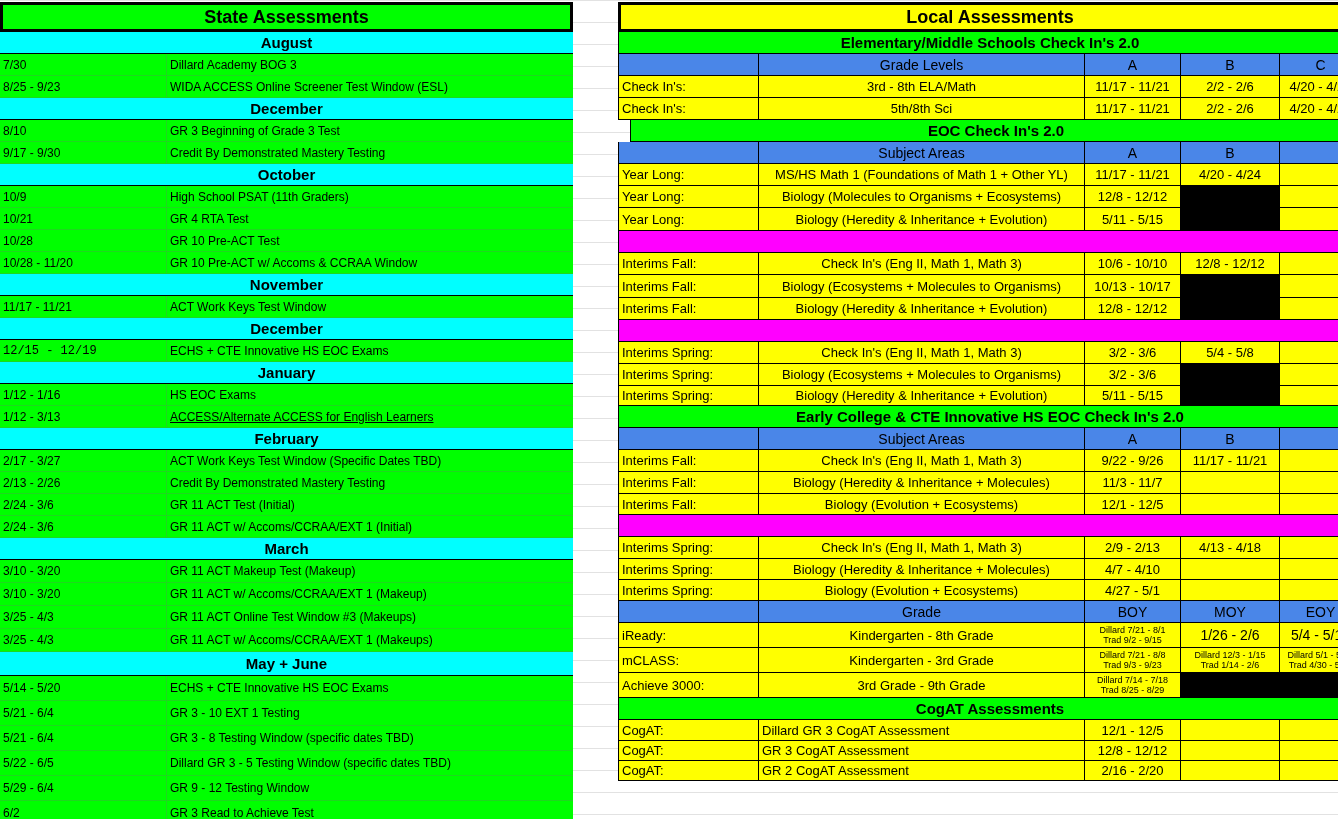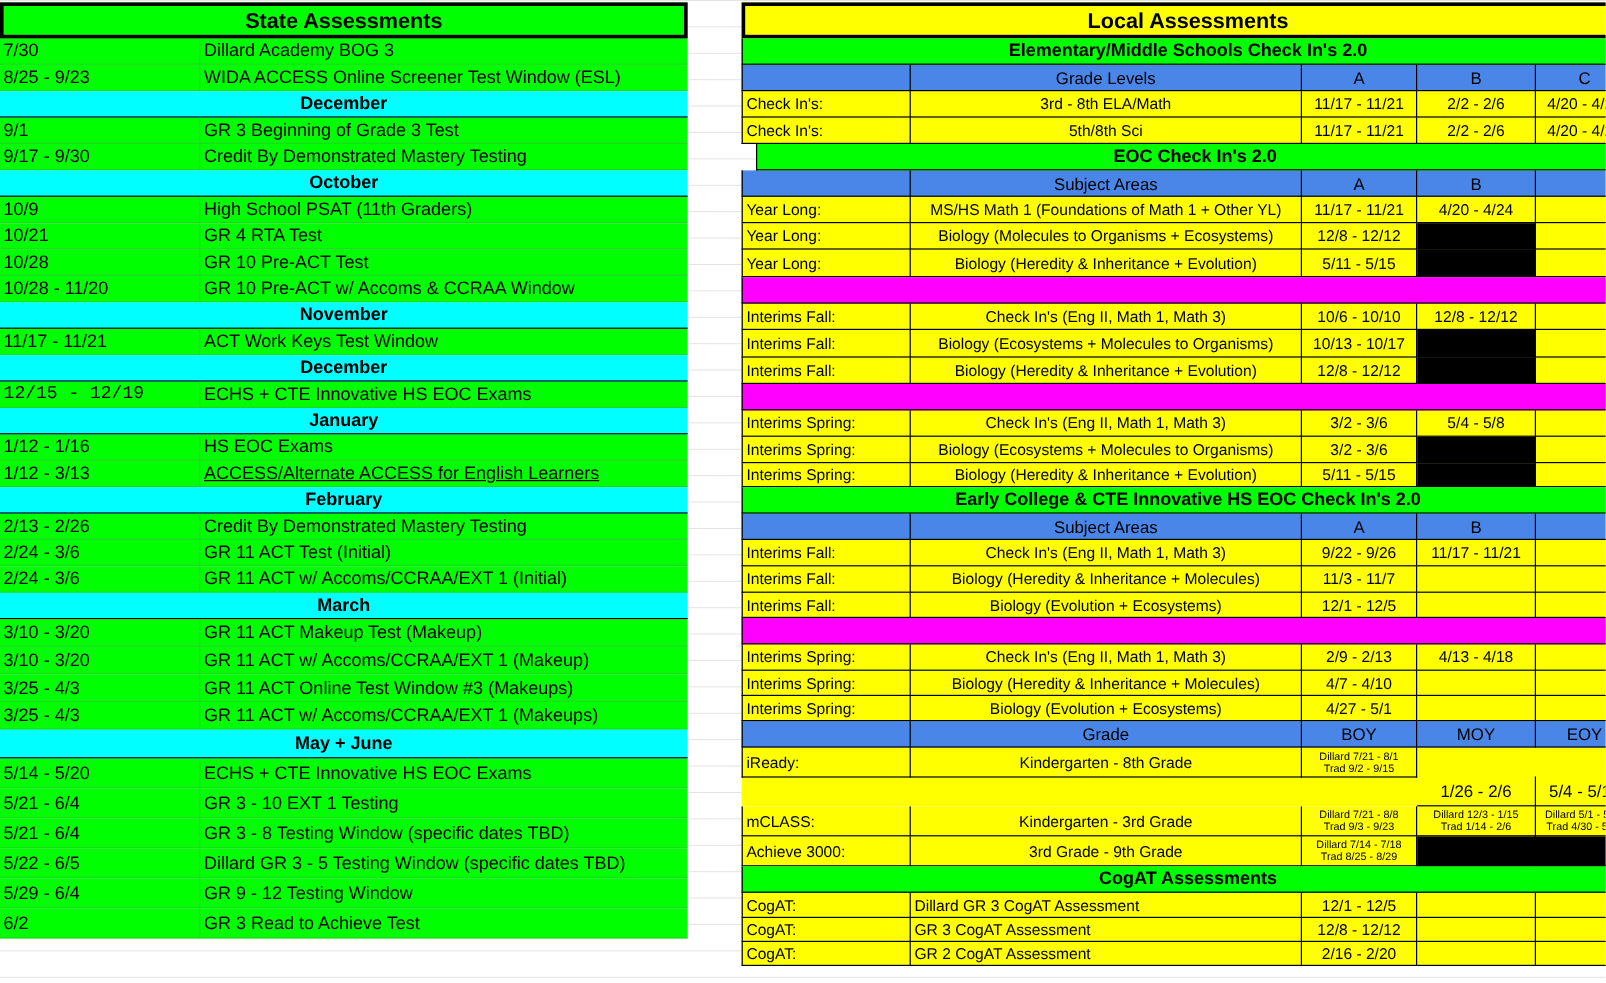--- a/index.html
+++ b/index.html
@@ -12,59 +12,62 @@
   .row { display:flex; box-sizing:border-box; width:100%; }
   .cell { box-sizing:border-box; display:flex; align-items:center; padding:0 3px; white-space:nowrap; overflow:hidden; }
   .title { font-weight:bold; font-size:18px; justify-content:center; border:3px solid #000; }
   .green { background:#00ff00; }
   .cyan { background:#00ffff; }
   .yellow { background:#ffff00; }
   .blue { background:#4a86e8; }
   .magenta { background:#ff00ff; }
   .black { background:#000; }
   .month { font-weight:bold; font-size:15px; justify-content:center; border-bottom:1px solid #000; }
-  .lrow .cell { border-bottom:1px solid #1fd81f; font-size:15px; }
+  .lrow .cell { border-bottom:1px solid #1fd81f; font-size:12px; }
   .lrow .c1 { width:167px; border-right:1px solid #1fd81f; }
   .lrow .c2 { flex:1; }
   .sect { font-weight:bold; font-size:15px; justify-content:center; border:1px solid #000; border-top:none; }
   .rrow .cell { border-right:1px solid #000; border-bottom:1px solid #000; font-size:13px; }
   .rrow .cell:first-child { border-left:1px solid #000; }
   .r1 { width:141px; }
   .r2 { width:326px; justify-content:center; }
   .r3 { width:96px; justify-content:center; }
   .r4 { width:99px; justify-content:center; }
   .r5 { width:82px; justify-content:center; }
   .hdr .cell { font-size:14px; }
   .small { font-size:9px !important; line-height:10px; flex-direction:column; justify-content:center; text-align:center; }
   .left2 { justify-content:flex-start !important; }
-  .big { font-size:14px !important;margin-top:24px; }
+  .big { font-size:14px !important; }
 </style>
 </head>
 <body>
 
 <div class="gridbg"></div>
 
 <div class="left">
   <div class="row">
       <div class="cell title green" style="width:100%;height:30px;">State Assessments</div>
     </div>
   <div id="state-body">
+      <div class="row">
+        <div class="cell cyan month" style="width:100%;height:22px;">August</div>
+      </div>
       <div class="row lrow green">
         <div class="cell c1" style="height:22px;">7/30</div>
         <div class="cell c2" style="height:22px;">Dillard Academy BOG 3</div>
       </div>
       <div class="row lrow green">
         <div class="cell c1" style="height:22px;">8/25 - 9/23</div>
         <div class="cell c2" style="height:22px;">WIDA ACCESS Online Screener Test Window (ESL)</div>
       </div>
       <div class="row">
         <div class="cell cyan month" style="width:100%;height:22px;">December</div>
       </div>
       <div class="row lrow green">
-        <div class="cell c1" style="height:22px;">9/1</div>
+        <div class="cell c1" style="height:22px;">8/10</div>
         <div class="cell c2" style="height:22px;">GR 3 Beginning of Grade 3 Test</div>
       </div>
       <div class="row lrow green">
         <div class="cell c1" style="height:22px;">9/17 - 9/30</div>
         <div class="cell c2" style="height:22px;">Credit By Demonstrated Mastery Testing</div>
       </div>
       <div class="row">
         <div class="cell cyan month" style="width:100%;height:22px;">October</div>
       </div>
       <div class="row lrow green">
@@ -103,20 +106,24 @@
       <div class="row lrow green">
         <div class="cell c1" style="height:22px;">1/12 - 1/16</div>
         <div class="cell c2" style="height:22px;">HS EOC Exams</div>
       </div>
       <div class="row lrow green">
         <div class="cell c1" style="height:22px;">1/12 - 3/13</div>
         <div class="cell c2" style="height:22px;text-decoration:underline;">ACCESS/Alternate ACCESS for English Learners</div>
       </div>
       <div class="row">
         <div class="cell cyan month" style="width:100%;height:22px;">February</div>
+      </div>
+      <div class="row lrow green">
+        <div class="cell c1" style="height:22px;">2/17 - 3/27</div>
+        <div class="cell c2" style="height:22px;">ACT Work Keys Test Window (Specific Dates TBD)</div>
       </div>
       <div class="row lrow green">
         <div class="cell c1" style="height:22px;">2/13 - 2/26</div>
         <div class="cell c2" style="height:22px;">Credit By Demonstrated Mastery Testing</div>
       </div>
       <div class="row lrow green">
         <div class="cell c1" style="height:22px;">2/24 - 3/6</div>
         <div class="cell c2" style="height:22px;">GR 11 ACT Test (Initial)</div>
       </div>
       <div class="row lrow green">

